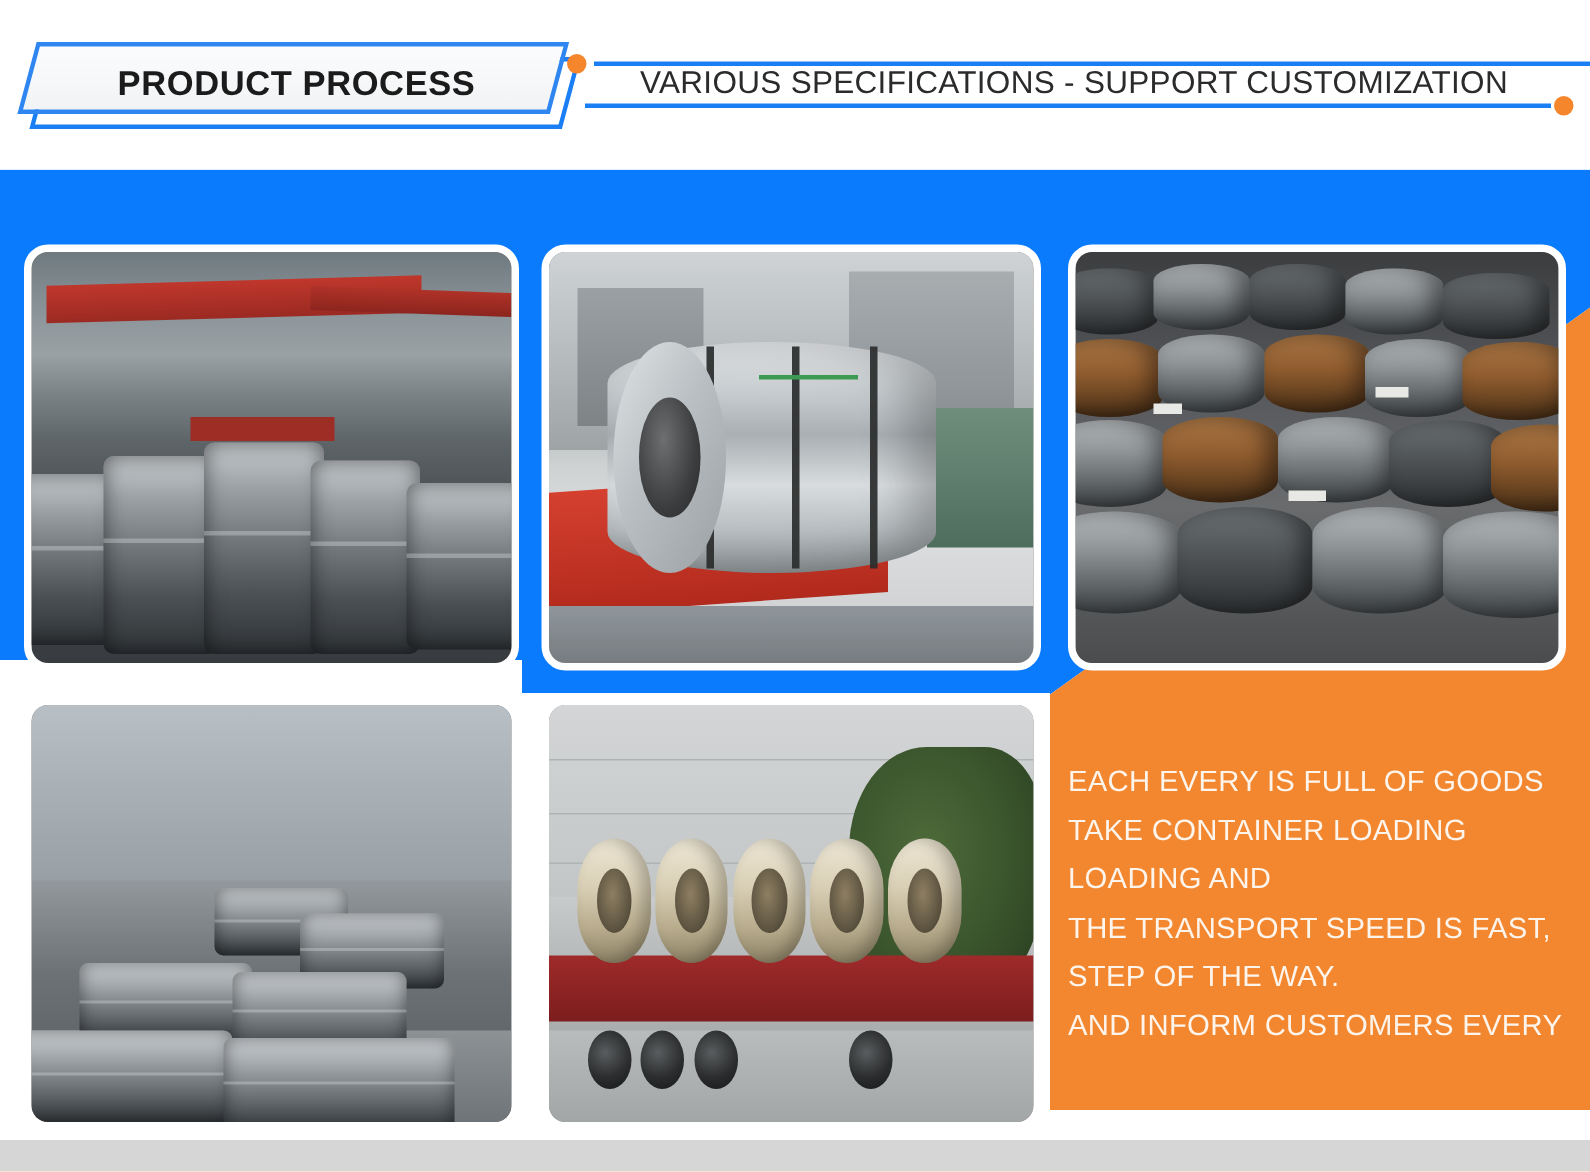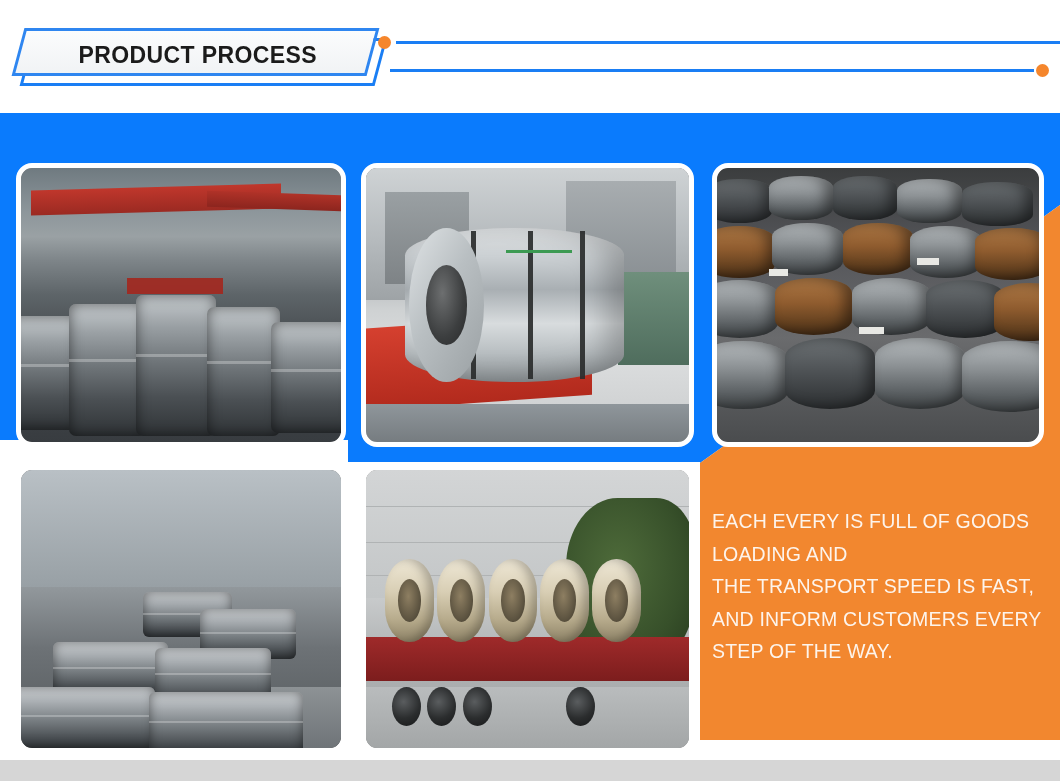--- a/index.html
+++ b/index.html
@@ -386,20 +386,21 @@
 
     <div class="title-shape-back"></div>
 
     <div class="title-shape-front">
       <div class="title-text">PRODUCT PROCESS</div>
     </div>
 
     <div class="dot dot-left"></div>
     <div class="rule rule-top"></div>
     <div class="rule rule-bottom"></div>
+    <div class="subtitle">VARIOUS SPECIFICATIONS - SUPPORT CUSTOMIZATION</div>
     <div class="dot dot-right"></div>
   </div>
 
   <div class="panel-blue"></div>
   <div class="panel-orange"></div>
   <div class="white-left-block"></div>
   <div class="white-mid-block"></div>
   <div class="bottom-strip-white"></div>
   <div class="bottom-strip"></div>
 
@@ -525,19 +526,20 @@
         <div class="wheel" style="left:8%;"></div>
         <div class="wheel" style="left:19%;"></div>
         <div class="wheel" style="left:30%;"></div>
         <div class="wheel" style="left:62%;"></div>
       </div>
     </div>
   </div>
 
   <div class="caption">
     <div class="caption-line">EACH EVERY IS FULL OF GOODS</div>
+    <div class="caption-line">TAKE CONTAINER LOADING</div>
     <div class="caption-line">LOADING AND</div>
     <div class="caption-line">THE TRANSPORT SPEED IS FAST,</div>
+    <div class="caption-line">STEP OF THE WAY.</div>
     <div class="caption-line">AND INFORM CUSTOMERS EVERY</div>
-    <div class="caption-line">STEP OF THE WAY.</div>
   </div>
 
 </div>
 
 </body></html>

